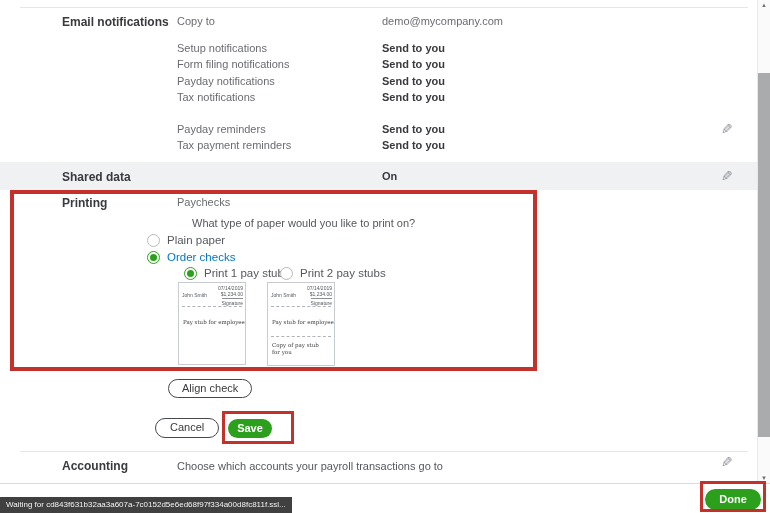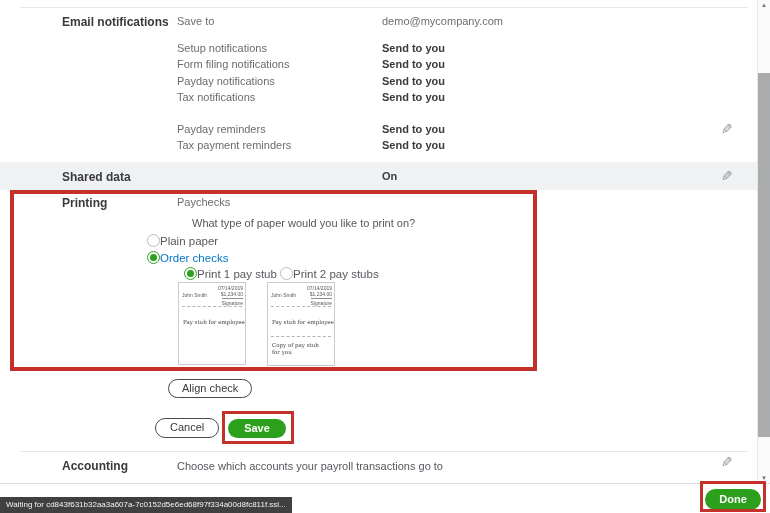--- a/index.html
+++ b/index.html
@@ -7,21 +7,21 @@
           font-family:"Liberation Sans",sans-serif;color:#393a3d;}
   .t{position:absolute;font-size:11px;color:#6b6c72;white-space:nowrap;margin-left:37px;}
   .sec-title{font-weight:bold;font-size:12px;color:#393a3d;left:25px;}
   .col-label{left:140px;}
   .col-value{left:345px;}
   .val-strong{color:#393a3d;font-weight:bold;}
   .divider{position:absolute;height:1px;background:#e4e6e9;}
   .pencil{position:absolute;font-size:14px;color:#8d9096;transform:scaleX(-1);cursor:pointer;}
   .band{position:absolute;left:0;width:755px;background:#f0f1f3;}
   
-  .radio-row{position:absolute;display:flex;align-items:center;}
+  .radio-row{position:absolute;display:flex;align-items:flex-start;gap:7px;}
   .radio{width:13px;height:13px;border-radius:50%;border:1px solid #b6bac0;background:#fff;
          box-sizing:border-box;position:relative;flex:0 0 auto;}
   .radio.sel{border-color:#2ca01c;}
   .radio.sel::after{content:'';position:absolute;left:2px;top:2px;width:7px;height:7px;
                     border-radius:50%;background:#2ca01c;}
   .radio-label{font-size:11.5px;color:#55585e;}
   .link{color:#0077c5;cursor:pointer;}
   
   .check{position:absolute;top:282px;width:66px;background:#fff;border:1px solid #c8cbd0;}
   .check .payee{position:absolute;left:3px;top:9px;font-size:5px;color:#55585e;}
@@ -51,21 +51,21 @@
   .scroll-thumb{position:absolute;left:0;top:73px;width:12px;height:364px;background:#a9abad;}
 </style>
 </head>
 <body>
 
 <div class="screen">
 
   <div class="divider" style="left:20px;top:7px;width:728px;"></div>
 
   <div class="t sec-title" style="top:15px;">Email notifications</div>
-  <div class="t col-label" style="top:15px;">Save to</div>
+  <div class="t col-label" style="top:15px;">Copy to</div>
   <div class="t col-value" style="top:15px;">demo@mycompany.com</div>
 
   <div class="t col-label" style="top:42px;">Setup notifications</div>
   <div class="t col-value val-strong" style="top:42px;">Send to you</div>
 
   <div class="t col-label" style="top:58px;">Form filing notifications</div>
   <div class="t col-value val-strong" style="top:58px;">Send to you</div>
 
   <div class="t col-label" style="top:75px;">Payday notifications</div>
   <div class="t col-value val-strong" style="top:75px;">Send to you</div>
@@ -136,21 +136,21 @@
     <div class="stub" style="top:59px;">
       <div>Copy of pay stub</div>
       <div>for you</div>
     </div>
   </div>
 
   <div class="pill outline" style="left:168px;top:379px;height:19px;line-height:16px;padding:0 13px;">Align check</div>
 
   <div class="pill outline" style="left:155px;top:418px;height:20px;line-height:17px;padding:0 14px;">Cancel</div>
 
-  <div class="pill green" style="left:228px;top:419px;width:58px;height:19px;line-height:19px;">Save</div>
+  <div class="pill green" style="left:228px;top:419px;width:44px;height:19px;line-height:19px;">Save</div>
 
   <div class="divider" style="left:20px;top:451px;width:728px;"></div>
   <div class="t sec-title" style="top:459px;">Accounting</div>
   <div class="t col-label" style="top:460px;color:#55585e;">Choose which accounts your payroll transactions go to</div>
   <div class="pencil" style="left:721px;top:454px;">✎</div>
 
   <div class="scrollbar">
     <div class="scroll-arrow" style="top:2px;">▲</div>
     <div class="scroll-thumb"></div>
     <div class="scroll-arrow" style="bottom:2px;">▼</div>

